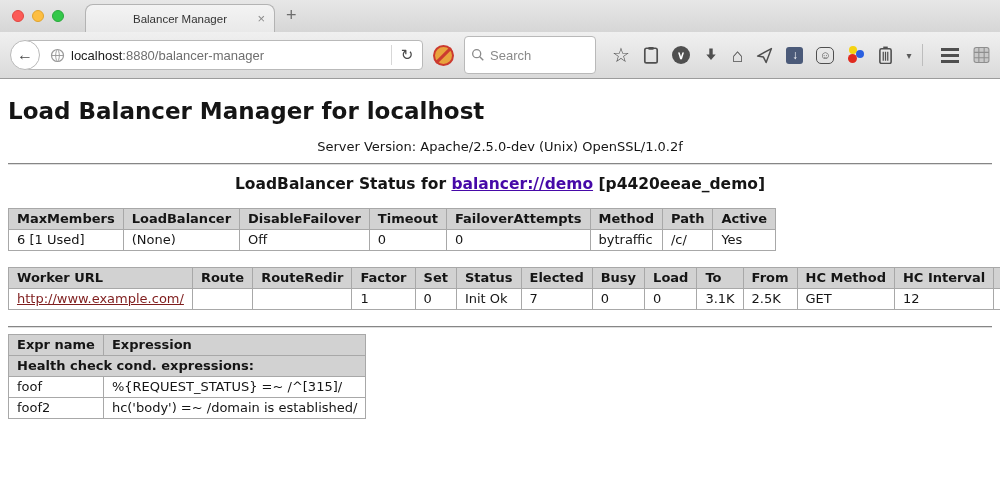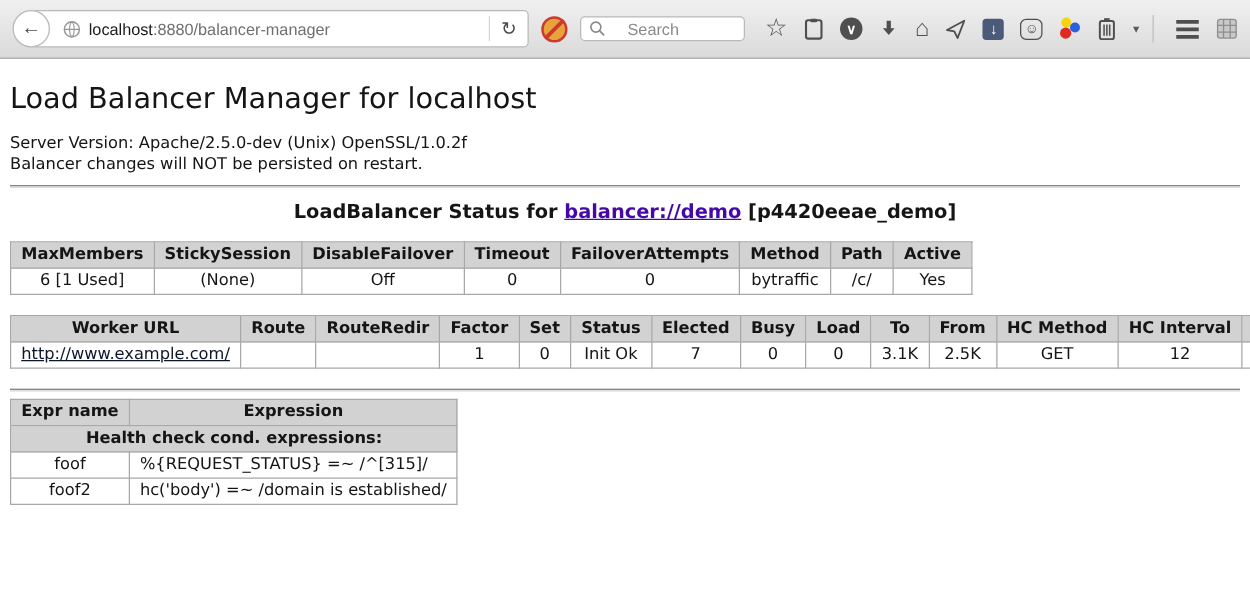--- a/index.html
+++ b/index.html
@@ -39,23 +39,23 @@
   .url-text { flex:1; font-size:13px; white-space:nowrap; overflow:hidden; }
   .url-domain { color:#1a1a1a; }
   .url-path { color:#6f6f6f; }
   .url-divider { width:1px; height:20px; background:#d7d7d7; }
   .reload { width:30px; text-align:center; font-size:15px; color:#4a4a4a; }
   .blocker { position:relative; width:21px; height:21px; border-radius:50%;
              background:#e8a33d; border:2px solid #cc3a2f; margin:0 10px; }
   .blocker::after { content:""; position:absolute; left:-2px; top:7px;
              width:21px; height:3px; background:#cc3a2f;
              transform:rotate(-45deg); }
-  .searchbar { display:flex; align-items:center; height:20px; width:132px;
+  .searchbar { display:flex; align-items:center; height:38px; width:132px;
                background:#fff; border:1px solid #b9b9b9; border-radius:4px;
-               padding:0 6px;gap:12px; }
+               padding:0 6px; }
   .searchbar input { border:none; outline:none; width:90px; font-size:13px;
                font-family:"Liberation Sans",sans-serif; color:#333;
                background:transparent; }
   .searchbar input::placeholder { color:#8a8a8a; }
   .tool-icons { display:flex; align-items:center; gap:13px; margin-left:16px;
                 color:#4f4f4f; }
   .glyph { font-size:17px; line-height:1; color:#4f4f4f; }
   .pocket { width:18px; height:18px; border-radius:50%; background:#4f4f4f;
             color:#fff; font-size:11px; font-weight:bold; display:flex;
             align-items:center; justify-content:center; }
@@ -71,41 +71,53 @@
   .dots .d-b { width:8px; height:8px; background:#2a5fe0; left:9px; top:4px; }
   .dots .d-r { width:9px; height:9px; background:#e02a1f; left:1px; top:8px; }
   .caret { font-size:10px; color:#5a5a5a; }
   .tb-divider { width:1px; height:22px; background:#bdbdbd; margin:0 4px; }
   .right-group { margin-left:auto; display:flex; align-items:center; gap:14px; }
   .hamburger { display:flex; flex-direction:column; gap:3px; }
   .hamburger i { width:18px; height:3px; background:#4f4f4f; }
 
   
   .page { padding:0 8px; color:#151515; }
-  h1.pg-title { font-size:23px; font-weight:normal; margin:19px 0 14px; }
-  .info-line { font-size:13px; line-height:17px; }
+  h1.pg-title { font-size:23px; font-weight:bold; margin:19px 0 14px; }
+  .info-line { font-size:13px; line-height:17px;text-align:center; }
   hr.rule { border:none; height:2px; background:#b2b2b2;
             border-top:1px solid #868686; border-bottom:1px solid #dedede;
             margin:8px 0 6px; }
   h3.status { font-size:15.5px; font-weight:bold; margin:10px 0 15px;text-align:center; }
   h3.status a { color:#4609a8; }
   table.tbl { border-collapse:collapse; border:1px solid #8c8c8c;
               margin-bottom:16px; }
   .tbl th, .tbl td { border:1px solid #a8a8a8; font-size:13px;
-              padding:2px 8px; text-align:center; line-height:16px;
+              padding:2px 8px; text-align:left; line-height:16px;
               white-space:nowrap; }
   .tbl th { background:#d2d2d2; font-weight:bold; }
   .tbl td.left { text-align:left; }
-  .tbl a { color:#0f172a; }
+  .tbl a { color:#7f1d1d; }
   table.health { margin-bottom:0; }
 </style>
 </head>
 <body>
 
 <div class="chrome">
+  <div class="titlebar">
+    <div class="traffic">
+      <span class="light red"></span>
+      <span class="light yellow"></span>
+      <span class="light green"></span>
+    </div>
+    <div class="tab">
+      <span class="tab-title">Balancer Manager</span>
+      <span class="tab-close">×</span>
+    </div>
+    <div class="newtab">+</div>
+  </div>
   <div class="toolbar">
     <div class="round-btn">←</div>
     <div class="urlbar">
       <span class="globe">
         <svg width="15" height="15" viewBox="0 0 16 16">
             <circle cx="8" cy="8" r="6.4" fill="none" stroke="#9a9a9a" stroke-width="1.3"></circle>
             <path d="M1.6 8h12.8M8 1.6c2.6 2 2.6 10.8 0 12.8M8 1.6c-2.6 2-2.6 10.8 0 12.8" fill="none" stroke="#9a9a9a" stroke-width="1"></path>
           </svg>
       </span>
       <span class="url-text"><span class="url-domain">localhost</span><span class="url-path">:8880/balancer-manager</span></span>
@@ -173,32 +185,31 @@
       </span>
     </div>
   </div>
 </div>
 
 <div class="page">
   <h1 class="pg-title">Load Balancer Manager for localhost</h1>
 
   <div>
     <div class="info-line">Server Version: Apache/2.5.0-dev (Unix) OpenSSL/1.0.2f</div>
-    <div class="info-line">Balancer changes will NOT be persisted on restart.</div>
   </div>
 
   <hr class="rule">
 
   <h3 class="status"><span>LoadBalancer Status for </span><a href="#">balancer://demo</a><span> [p4420eeae_demo]</span></h3>
 
   <table class="tbl">
     <tbody>
         <tr>
       <th>MaxMembers</th>
-      <th>StickySession</th>
+      <th>LoadBalancer</th>
       <th>DisableFailover</th>
       <th>Timeout</th>
       <th>FailoverAttempts</th>
       <th>Method</th>
       <th>Path</th>
       <th>Active</th>
     </tr>
     <tr>
       <td>6 [1 Used]</td>
       <td>(None)</td>

